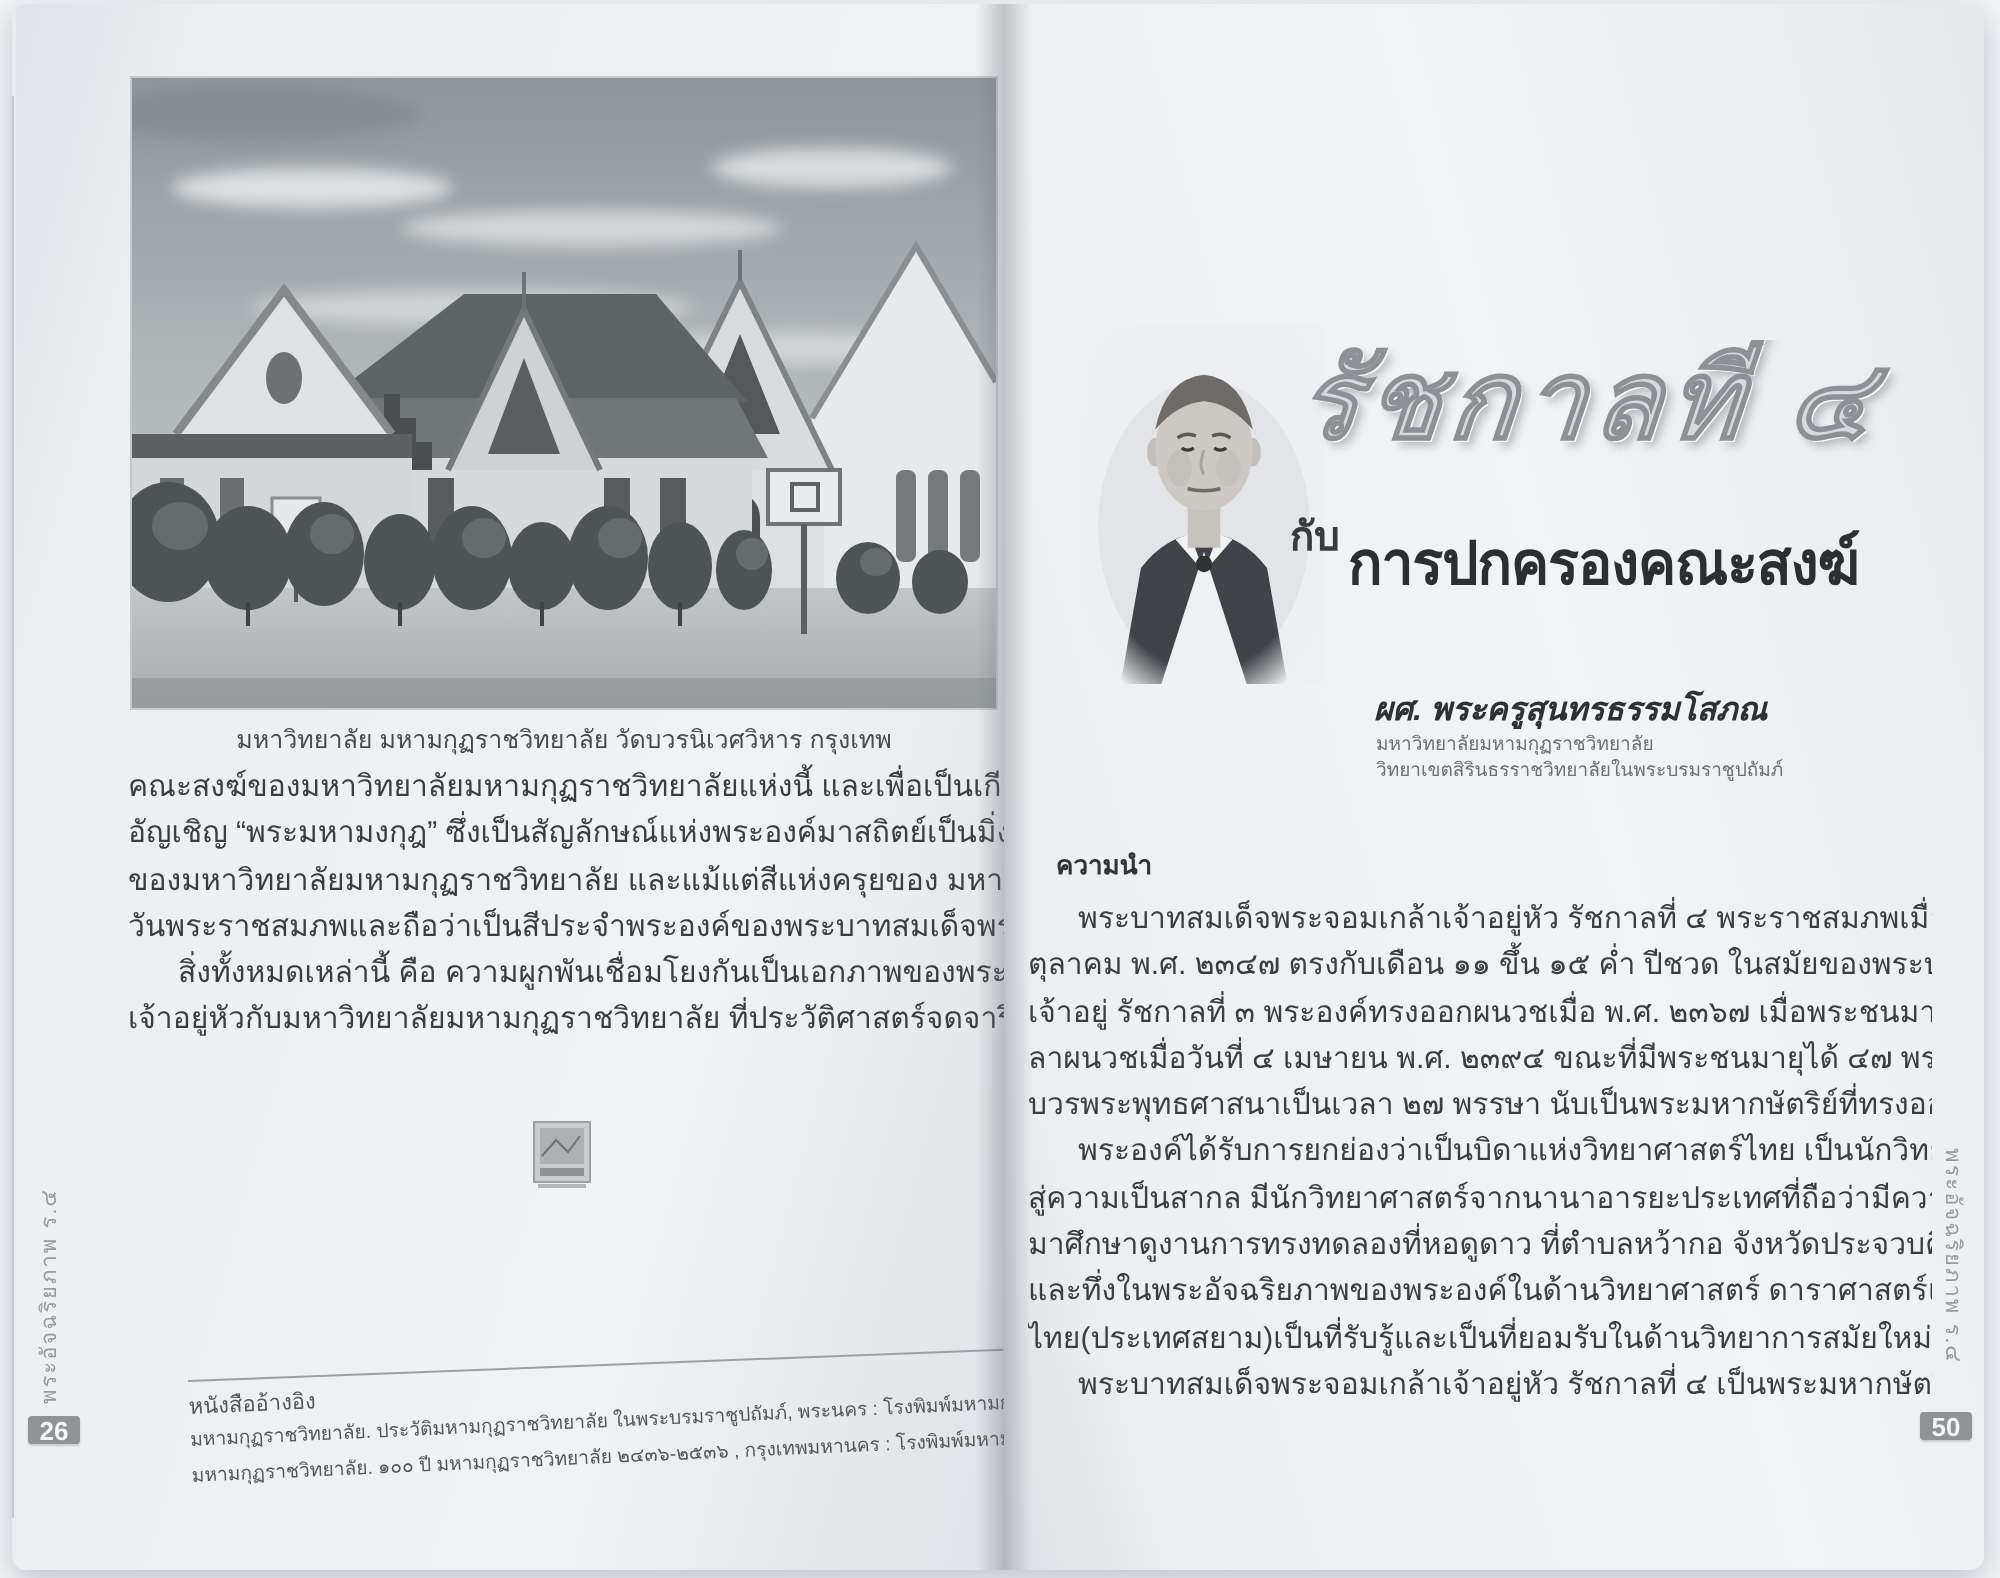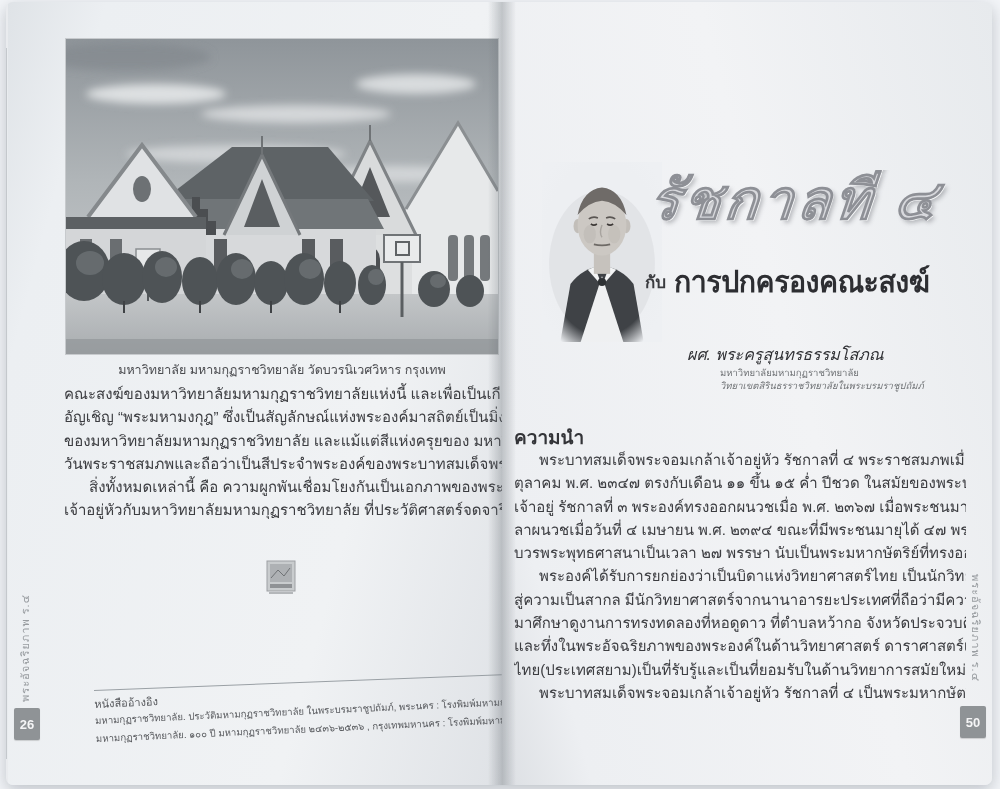--- a/index.html
+++ b/index.html
@@ -31,41 +31,41 @@
   .refs{position:absolute;left:86px;top:694px;width:416px;transform:rotate(-2.6deg);
          transform-origin:left top;color:#55575b;}
   .refs-heading{font-size:11px;line-height:16px;}
   .refs .tline{font-size:9.6px;line-height:17.5px;white-space:nowrap;overflow:hidden;}
 
   
   .vert{position:absolute;writing-mode:vertical-rl;font-size:11px;letter-spacing:1px;
         color:#989ca0;white-space:nowrap;}
   .vert.leftside{left:8px;top:540px;height:160px;transform:rotate(180deg);}
   .vert.rightside{right:7px;top:572px;height:132px;}
-  .pageno{position:absolute;width:26px;height:32px;background:#8f9396;color:#f5f5f6;
+  .pageno{position:absolute;width:26px;height:14px;background:#8f9396;color:#f5f5f6;
         font-size:13px;font-weight:bold;display:flex;align-items:center;justify-content:center;
         border-radius:2px;box-shadow:0 1px 1px rgba(0,0,0,.15);}
   .pageno.leftside{left:6px;top:706px;}
   .pageno.rightside{right:6px;top:704px;}
 
   
   .portrait{position:absolute;left:40px;top:160px;width:120px;height:180px;margin:0;}
   .title-main{position:absolute;left:148px;top:168px;width:336px;font-size:55px;line-height:1.1;
         font-style:italic;font-weight:bold;color:#d8d9dd;-webkit-text-stroke:1px #8e9096;
         text-shadow:1px 1px 0 #fafbfc,3px 3px 4px rgba(110,112,120,.45);
         transform:skewX(-5deg);letter-spacing:4px;white-space:nowrap;overflow:hidden;}
-  .title-kab{position:absolute;left:143px;top:266px;font-size:17px;font-weight:bold;color:#3a3b3f;}
+  .title-kab{position:absolute;left:143px;top:250px;font-size:20px;font-weight:bold;color:#3a3b3f;}
   .title-sub{position:absolute;left:172px;top:256px;width:318px;font-size:30px;font-weight:bold;
         color:#2d2e32;letter-spacing:-0.5px;transform:scaleX(.95);transform-origin:left;
         white-space:nowrap;overflow:hidden;}
-  .author{position:absolute;left:185px;top:340px;font-size:16px;font-weight:normal;
+  .author{position:absolute;left:185px;top:340px;font-size:16px;font-weight:bold;
         font-style:italic;color:#2f3034;}
-  .affil{position:absolute;left:186px;font-size:9.5px;line-height:13px;color:#6e7174;margin-left:32px;}
-  .affil.l1{top:364px;} .affil.l2{top:377px;font-style:italic;}
-  .section-heading{position:absolute;left:12px;top:420px;font-size:19px;font-weight:bold;color:#333438;}
+  .affil{position:absolute;left:186px;font-size:9.5px;line-height:13px;color:#6e7174;}
+  .affil.l1{top:364px;} .affil.l2{top:377px;}
+  .section-heading{position:absolute;left:26px;top:420px;font-size:13px;font-weight:bold;color:#333438;}
   .right-body{left:12px;top:446px;width:452px;height:308px;font-size:15px;line-height:23.3px;color:#3c3d41;}
 </style>
 </head>
 <body>
 
 <div class="scene">
   <div class="book">
     <div class="fore-edge"></div>
 
     <div class="page left">

